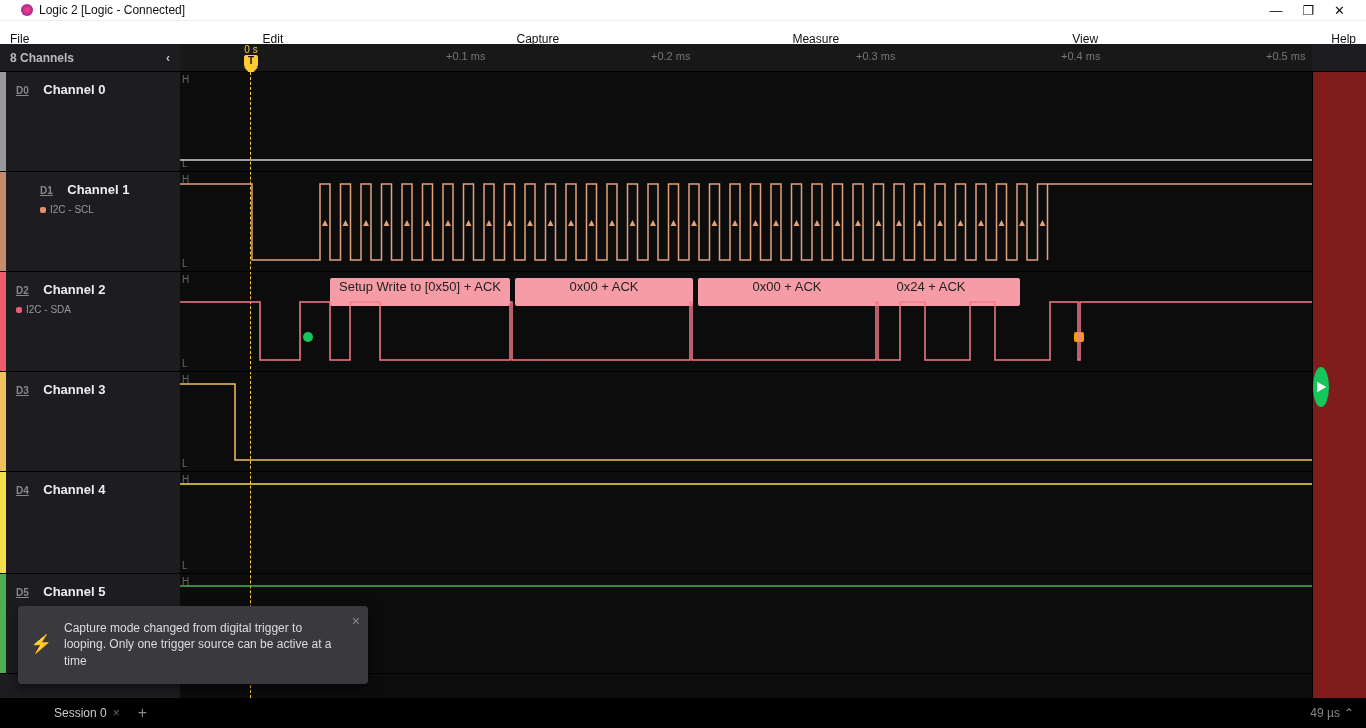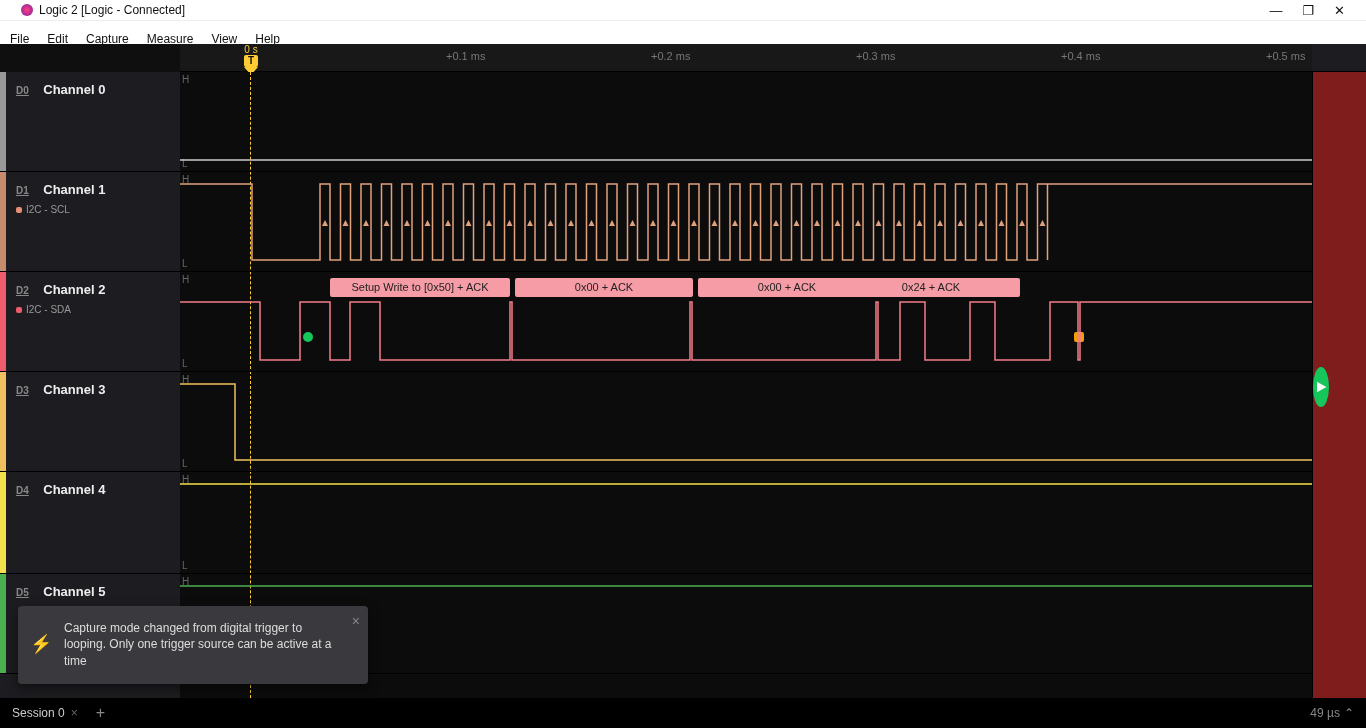--- a/index.html
+++ b/index.html
@@ -5,21 +5,21 @@
   * { margin: 0; padding: 0; box-sizing: border-box; font-family: "Segoe UI", Arial, sans-serif; }
   body { background: #0f0f0f; color: #ddd; width: 1366px; height: 728px; overflow: hidden; position: relative; }
 
   
   .titlebar { height: 20px; background: #fff; color: #111; display: flex; align-items: center; padding: 0 21px; font-size: 12px; }
   .titlebar .logo { width: 12px; height: 12px; border-radius: 50%; background: radial-gradient(circle,#ff4081,#7b1fa2); margin-right: 6px; }
   .titlebar .winbtns { margin-left: auto; display: flex; gap: 20px; font-family: "Segoe UI Symbol", sans-serif; font-size: 13px; }
   .titlebar .winbtns span { cursor: default; }
 
   
-  .menubar { height: 36px; background: #fff; color: #111; display: flex; align-items: center; padding: 0 10px; gap: 18px; font-size: 12px; border-top: 1px solid #eee; }
+  .menubar { height: 36px; background: #fff; color: #111; display: flex; align-items: center; padding: 0 10px; gap: 18px; font-size: 12px; border-top: 1px solid #eee; justify-content: space-between; }
   .menubar span { cursor: default; }
 
   
   .workspace { position: absolute; top: 44px; left: 0; right: 0; bottom: 30px; display: grid; grid-template-columns: 180px 1fr 54px; grid-template-rows: 28px 1fr; background: #0f0f0f; }
 
   
   .channels-header { grid-column: 1; grid-row: 1; background: #1d1d21; display: flex; align-items: center; padding: 0 10px; color: #bbb; font-size: 12px; font-weight: 600; border-bottom: 1px solid #000; }
   .channels-header .chev { margin-left: auto; font-size: 12px; cursor: default; }
 
   
@@ -36,61 +36,61 @@
   .channel-list { grid-column:1; grid-row:2; background:#1d1d21; display:flex; flex-direction:column; }
   .channel { flex:0 0 auto; border-bottom:1px solid #000; display:flex; }
   .channel .stripe { width:6px; }
   .channel .body { flex:1; padding:8px 10px; }
   .channel .idx { color:#888; font-size:10px; font-weight:700; margin-right:10px;text-decoration:underline;}
   .channel .name { color:#eee; font-size:13px; font-weight:600;}
   .channel .proto { margin-top:6px; font-size:10px; color:#999; display:flex; align-items:center; gap:4px;}
   .channel .dot { width:6px;height:6px;border-radius:2px;}
 
   .ch0 .stripe{background:#999;} .ch0{height:100px;}
-  .ch1 .stripe{background:#c58b6b;} .ch1{height:100px;}
+  .ch1 .stripe{background:#c58b6b;} .ch1{height:100px;gap:24px;}
   .ch2 .stripe{background:#ef5c6e;} .ch2{height:100px;}
   .ch3 .stripe{background:#eec15e;} .ch3{height:100px;}
   .ch4 .stripe{background:#f4e04d;} .ch4{height:102px;}
   .ch5 .stripe{background:#4caf50;} .ch5{height:100px;}
 
   
   .wave-area { grid-column:2; grid-row:2; position:relative; background:#0c0c0c; overflow:hidden;}
   .wave-area .cursor-line { position:absolute; top:0; bottom:0; left:70px; border-left:1px dashed #ffcc33; }
 
   .row { position:absolute; left:0; right:0; border-bottom:1px solid #000;}
   .row .hl { position:absolute; left:2px; font-size:10px; color:#666; }
   .row svg { position:absolute; left:0; top:0; width:100%; height:100%; }
 
   .row0{top:0;height:100px;}
   .row1{top:100px;height:100px;}
   .row2{top:200px;height:100px;}
   .row3{top:300px;height:100px;}
   .row4{top:400px;height:102px;}
   .row5{top:502px;height:100px;}
 
-  .decode { position:absolute; top:6px; height:19px; background:#f59ca6; color:#222; font-size:11px; line-height:18px; text-align:center; border-radius:2px; white-space:nowrap; overflow:hidden;}
+  .decode { position:absolute; top:6px; height:28px; background:#f59ca6; color:#222; font-size:13px; line-height:18px; text-align:center; border-radius:2px; white-space:nowrap; overflow:hidden;}
 
   .marker-dot { position:absolute; width:10px; height:10px; border-radius:50%; }
   .marker-sq  { position:absolute; width:10px; height:10px; border-radius:2px; }
 
   
   .rtool { grid-column:3; grid-row:2; background:#7f1d1d; display:flex; flex-direction:row; align-items:center; padding-top:4px; gap:22px; border-left:1px solid #000;}
   .play { width:40px; height:40px; background:#16c65a; border-radius:50%; display:flex; align-items:center; justify-content:center; cursor:default;}
   .play svg{width:16px;height:16px;fill:#fff;}
   .rtool .sep{width:34px;height:1px;background:#333;}
   .ticon{width:22px;height:22px;stroke:#888;fill:none;stroke-width:1.6;cursor:default;}
 
   
   .toast { position:absolute; left:18px; bottom:44px; width:350px; background:#3a3a3e; border-radius:4px; padding:14px 34px 14px 46px; font-size:12px; color:#ddd; line-height:1.4; box-shadow:0 4px 12px rgba(0,0,0,.5);}
   .toast .bolt{position:absolute;left:12px;top:50%;transform:translateY(-50%);font-size:18px;color:#ffcc33;}
   .toast .close{position:absolute;right:8px;top:6px;color:#888;font-size:14px;cursor:default;}
 
   
   .sessionbar { position:absolute; left:0; right:0; bottom:0; height:30px; background:#000; display:flex; align-items:center; padding:0 12px; font-size:12px; color:#ccc;}
-  .sessionbar .tab { display:flex; align-items:center; gap:6px; }
+  .sessionbar .tab { display:flex; align-items:center; gap:6px;margin-left:42px; }
   .sessionbar .tab .x{color:#666;font-size:12px;}
   .sessionbar .add{margin-left:18px;color:#888;font-size:16px;cursor:default;}
   .sessionbar .right{margin-left:auto;display:flex;align-items:center;gap:4px;color:#888;}
 </style>
 </head>
 <body>
 
 <div class="titlebar">
   <div class="logo"></div>
   <span>Logic 2 [Logic - Connected]</span>
@@ -105,20 +105,24 @@
   <span>File</span>
   <span>Edit</span>
   <span>Capture</span>
   <span>Measure</span>
   <span>View</span>
   <span>Help</span>
 </div>
 
 <div class="workspace">
 
+  <div class="channels-header">
+    <span>8 Channels</span>
+    <span class="chev">‹</span>
+  </div>
 
   <div class="ruler">
     <div class="trig">
       <div>0 s</div>
       <span class="tmark">T</span>
       <div class="arrow"></div>
     </div>
     <span class="tick" style="left:266px">+0.1 ms</span>
     <span class="tick" style="left:471px">+0.2 ms</span>
     <span class="tick" style="left:676px">+0.3 ms</span>

